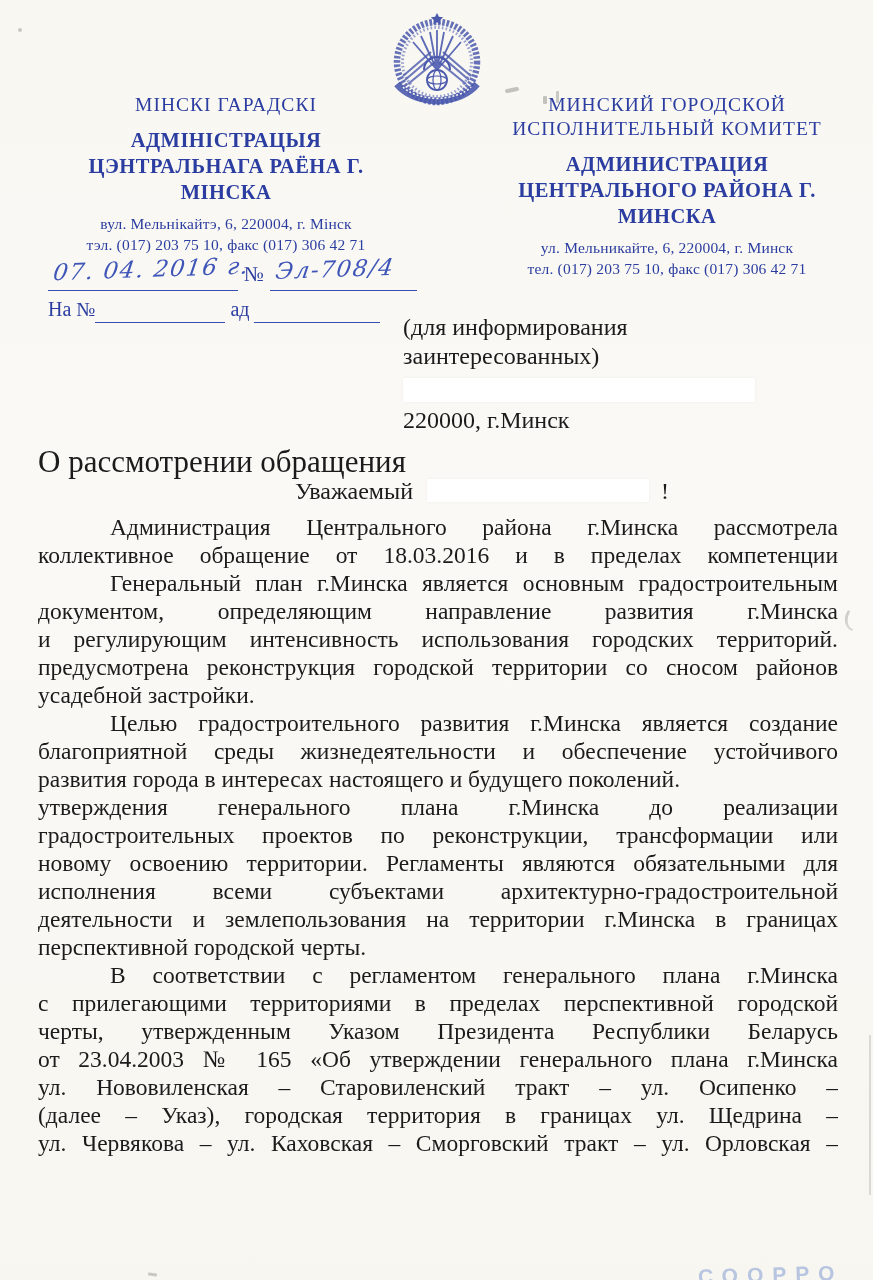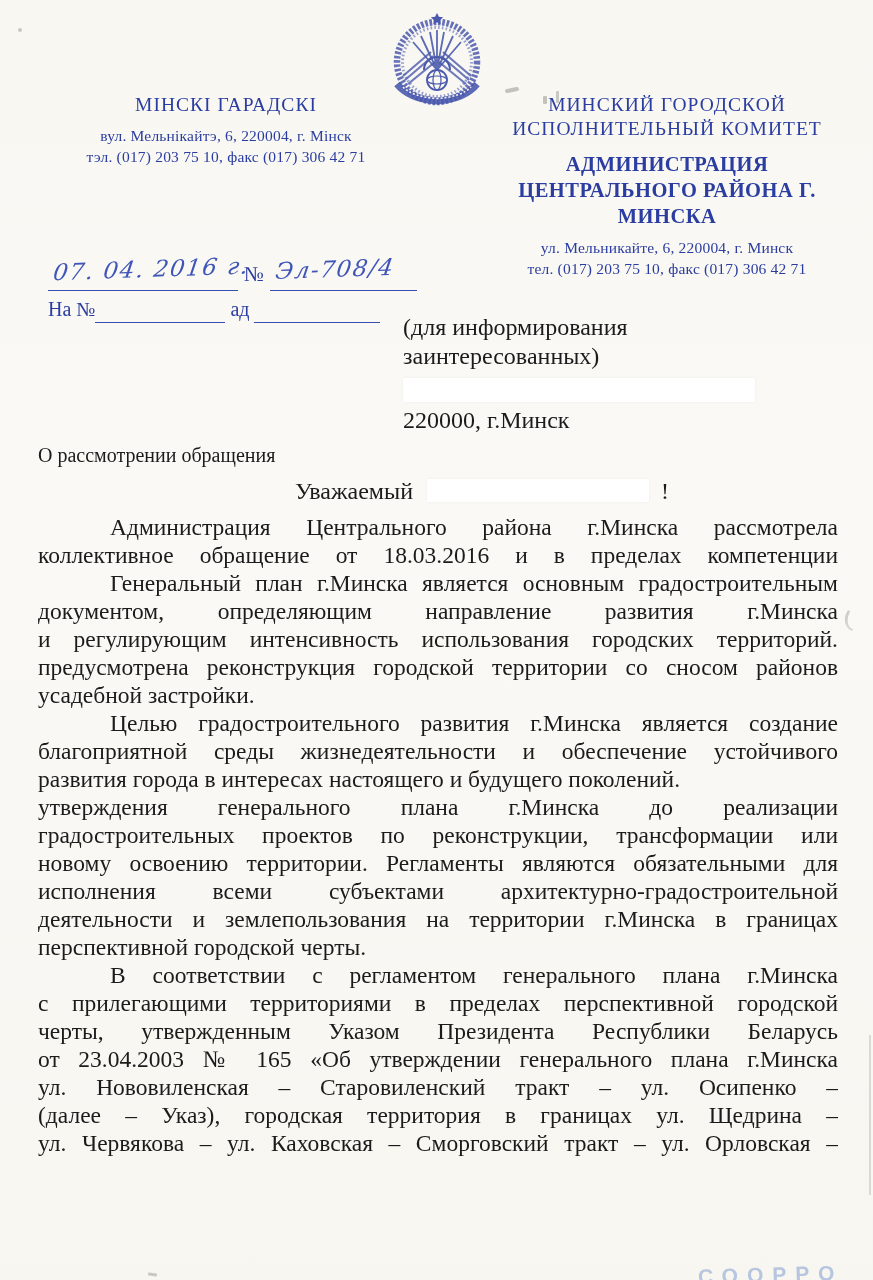--- a/index.html
+++ b/index.html
@@ -32,21 +32,21 @@
   .hw { font-family:"DejaVu Serif", serif; font-style:italic; color:#3f55b8; font-size:23px;
         letter-spacing:1.5px; display:inline-block; transform:skewX(-10deg) rotate(-2deg);
         padding-left:6px; white-space:nowrap; }
   .lbl { display:inline-block; vertical-align:bottom; padding-bottom:2px; }
   
   .recipient { position:absolute; left:403px; top:313px; width:435px; font-size:24px; line-height:29px; }
   .redact { background:#ffffff; box-shadow:0 0 3px rgba(0,0,0,.05); }
   .recipient .redact-box { width:352px; height:24px; margin-top:7px; }
   .recipient .city { margin-top:4px; }
   
-  .subject { position:absolute; left:38px; top:444px; font-size:20px; }
+  .subject { position:absolute; left:38px; top:444px; font-size:31px; }
   .salutation { position:absolute; left:38px; top:478px; width:800px; font-size:24px; height:30px; }
   .salutation .pad { display:inline-block; width:257px; }
   .salutation .redact-inline { display:inline-block; width:222px; height:23px; vertical-align:-3px; margin:0 12px 0 14px; }
   .body-text { position:absolute; left:38px; top:513px; width:800px; font-size:23.5px; }
   .bl { height:28px; line-height:28px; overflow:hidden; }
   .jl { text-align:justify; text-align-last:justify; }
   .ind { text-indent:72px; }
   
   .artifact { position:absolute; pointer-events:none; }
   .spk1 { left:505px; top:88px; width:14px; height:4px; background:#97978f; border-radius:2px; transform:rotate(-12deg); opacity:.55; }
@@ -84,20 +84,24 @@
       <ellipse cx="54" cy="70" rx="4" ry="10" stroke-width="1.2"></ellipse>
 
       <path d="M14 74 Q26 89 54 91 Q82 89 94 74" stroke-width="7" opacity=".9"></path>
       <path d="M20 77 Q30 87 54 88.5 Q78 87 88 77" stroke="#f8f7f2" stroke-width="1.6" stroke-dasharray="2 2"></path>
     </g>
   </svg>
 
   <div class="lh lh-left">
     <div class="org">
       <div>МІНСКІ ГАРАДСКІ</div>
+    </div>
+    <div class="dept">
+      <div>АДМІНІСТРАЦЫЯ</div>
+      <div>ЦЭНТРАЛЬНАГА РАЁНА Г. МІНСКА</div>
     </div>
     <div class="addr">
       <div>вул. Мельнікайтэ, 6, 220004, г. Мінск</div>
       <div>тэл. (017) 203 75 10, факс (017) 306 42 71</div>
     </div>
   </div>
 
   <div class="lh lh-right">
     <div class="org">
       <div>МИНСКИЙ ГОРОДСКОЙ</div>

